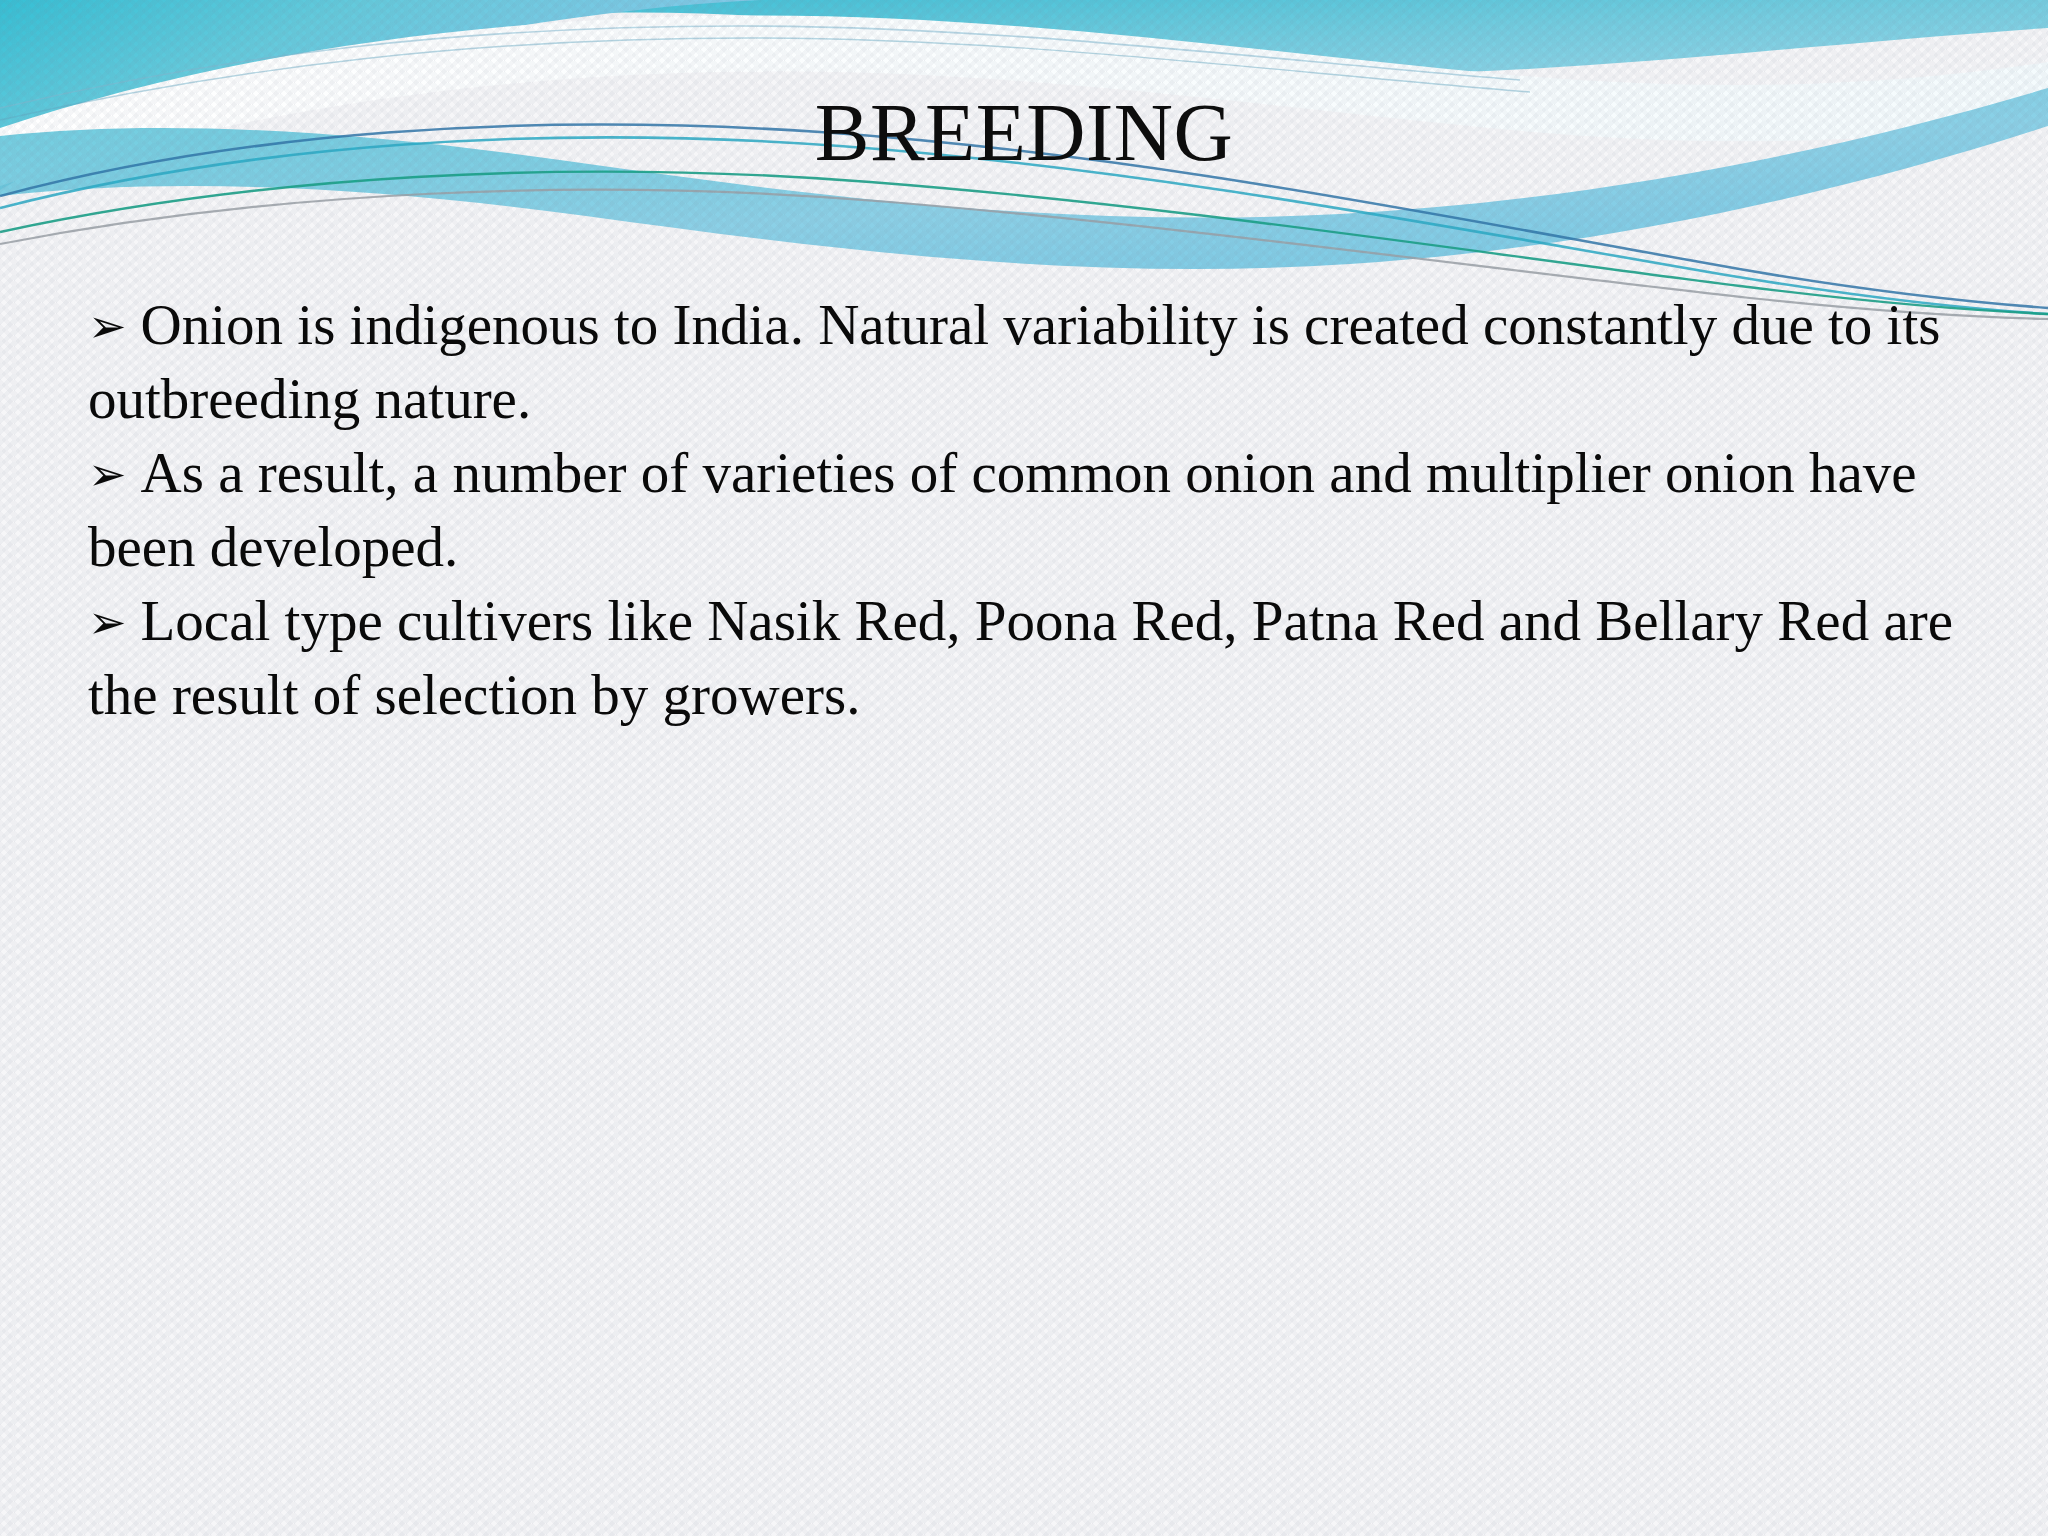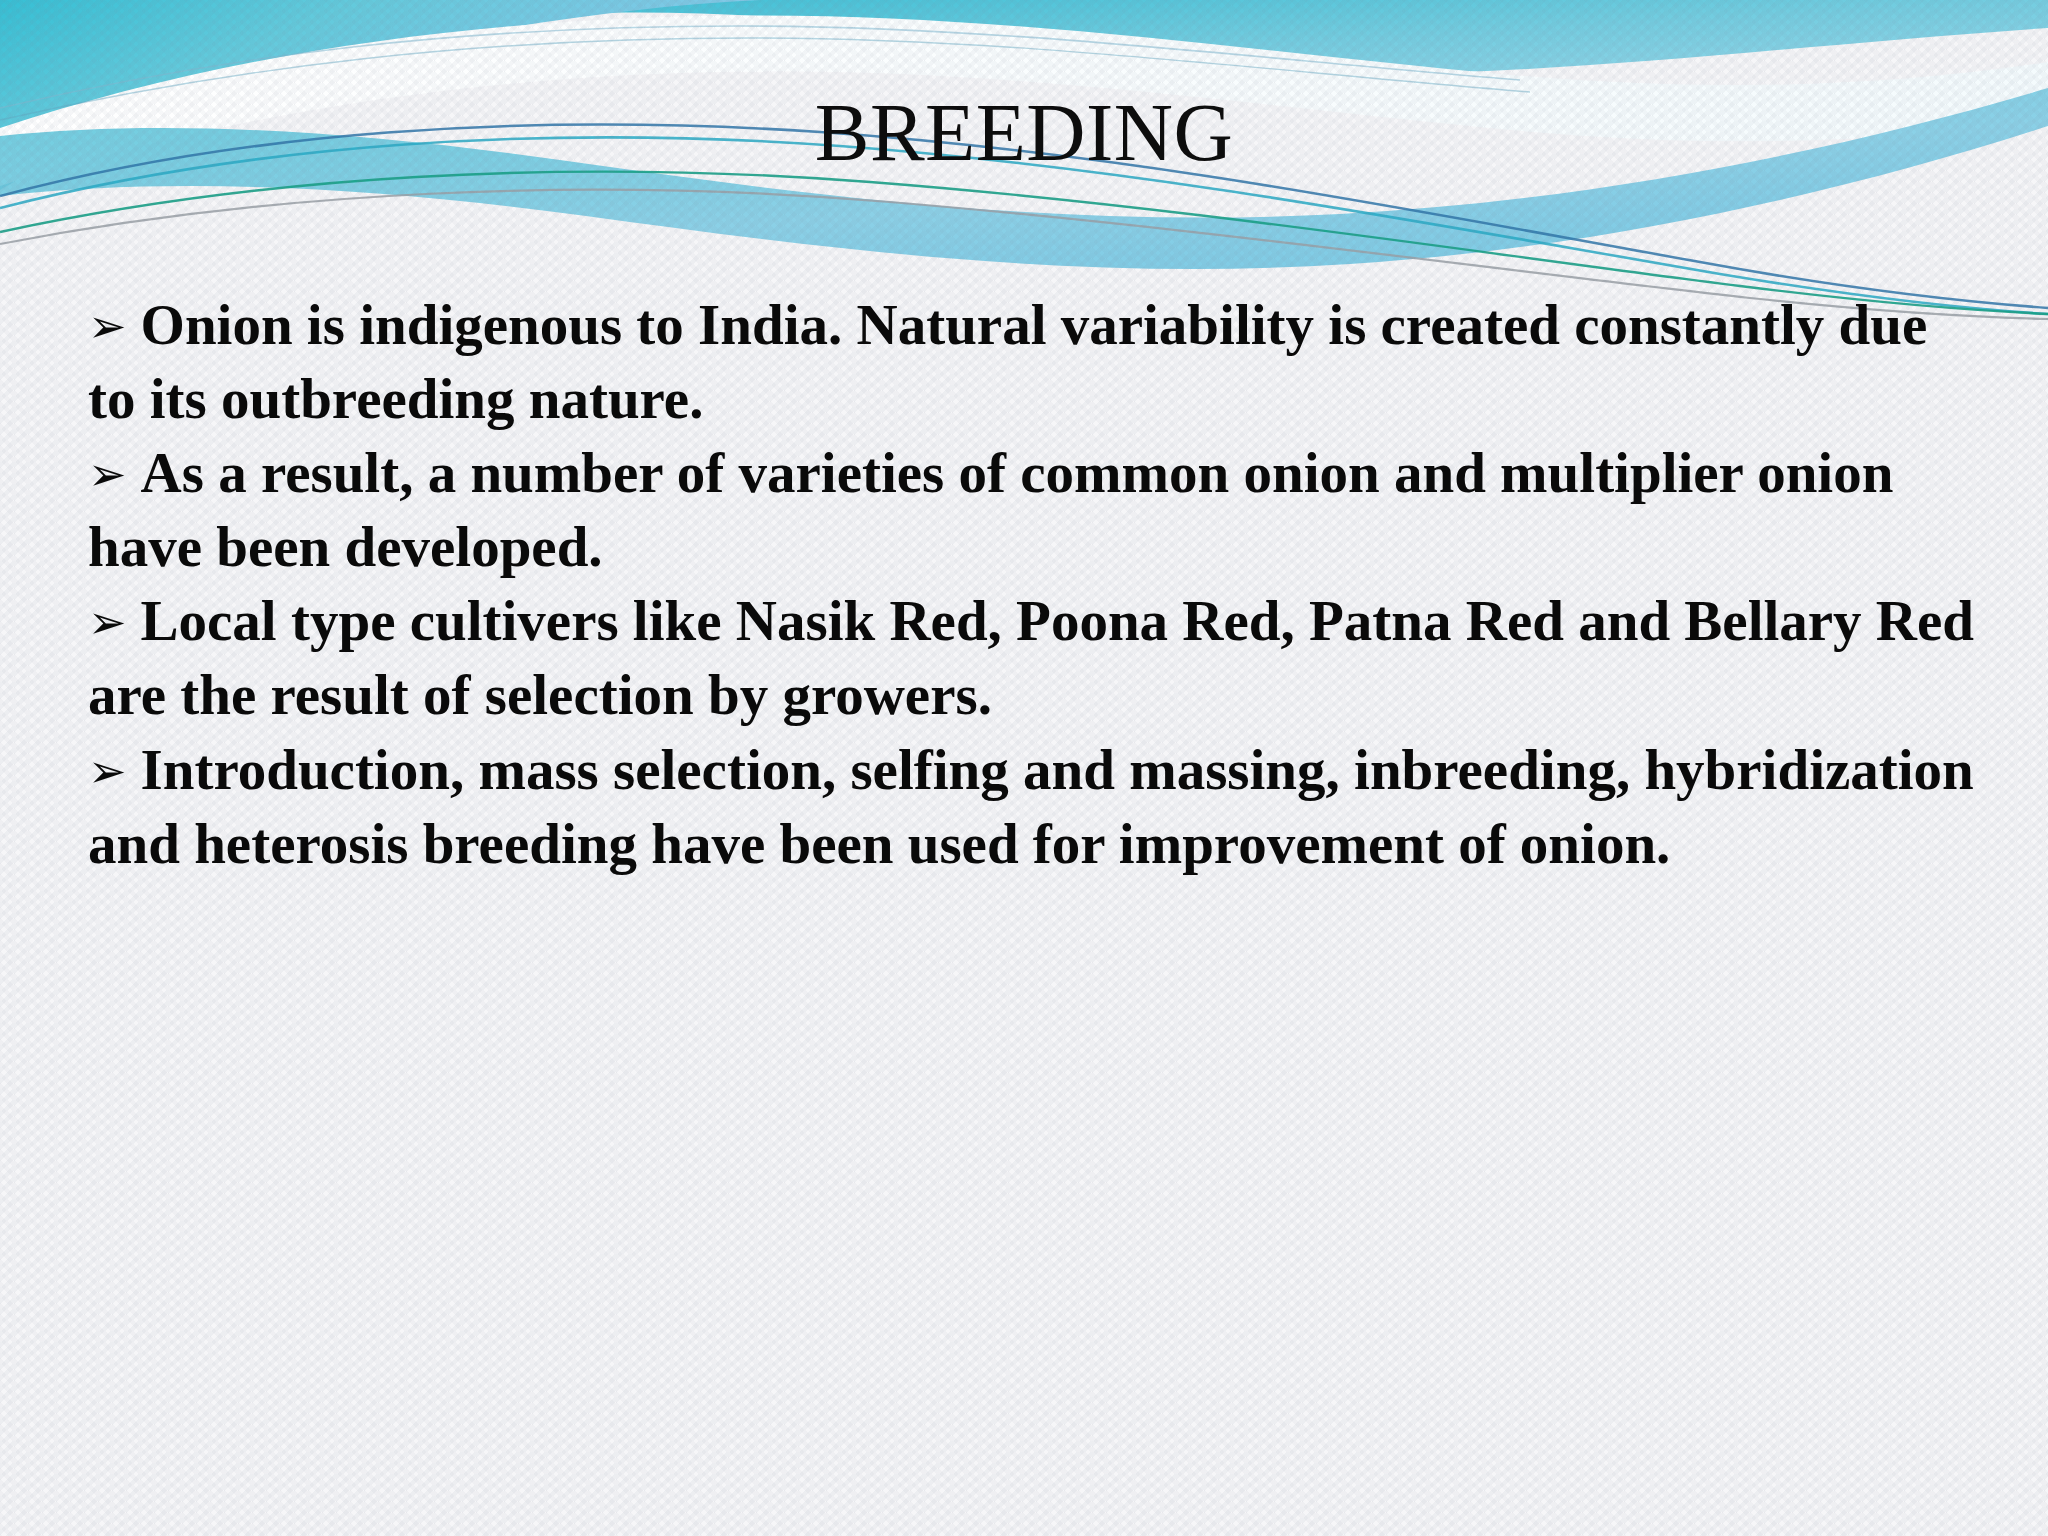--- a/index.html
+++ b/index.html
@@ -58,21 +58,20 @@
     letter-spacing: 0.5px;
     font-family: "Liberation Serif", "DejaVu Serif", serif;
   }
 
   #body-block {
     position: absolute;
     left: 88px;
     top: 288px;
     width: 1888px;
     z-index: 6;
-    font-weight: bold;
   }
 
   .para {
     font-size: 57px;
     line-height: 1.30;
     color: #0a0a0a;
     margin: 0 0 0 0;
     text-indent: 0;
     font-family: "Liberation Serif", "DejaVu Serif", serif;
   }
@@ -165,19 +164,18 @@
   </div>
 
   <div id="body-block">
 
     <p class="para"><span class="bullet-glyph">➢</span><span>Onion is indigenous to India. Natural variability is created constantly due to its outbreeding nature.</span></p>
 
     <p class="para"><span class="bullet-glyph">➢</span><span>As a result, a number of varieties of common onion and multiplier onion have been developed.</span></p>
 
     <p class="para"><span class="bullet-glyph">➢</span><span>Local type cultivers like Nasik Red, Poona Red, Patna Red and Bellary Red are the result of selection by growers.</span></p>
 
-    <p class="para"><span class="bullet-glyph">➢</span><span>Introduction, mass selection, selfing and massing, inbreeding, hybridization and heterosis breeding have been used for improvement of onion.</span></p>
 
   </div>
 
   <div id="slide-texture"></div>
 
 </div>
 
 </body></html>

